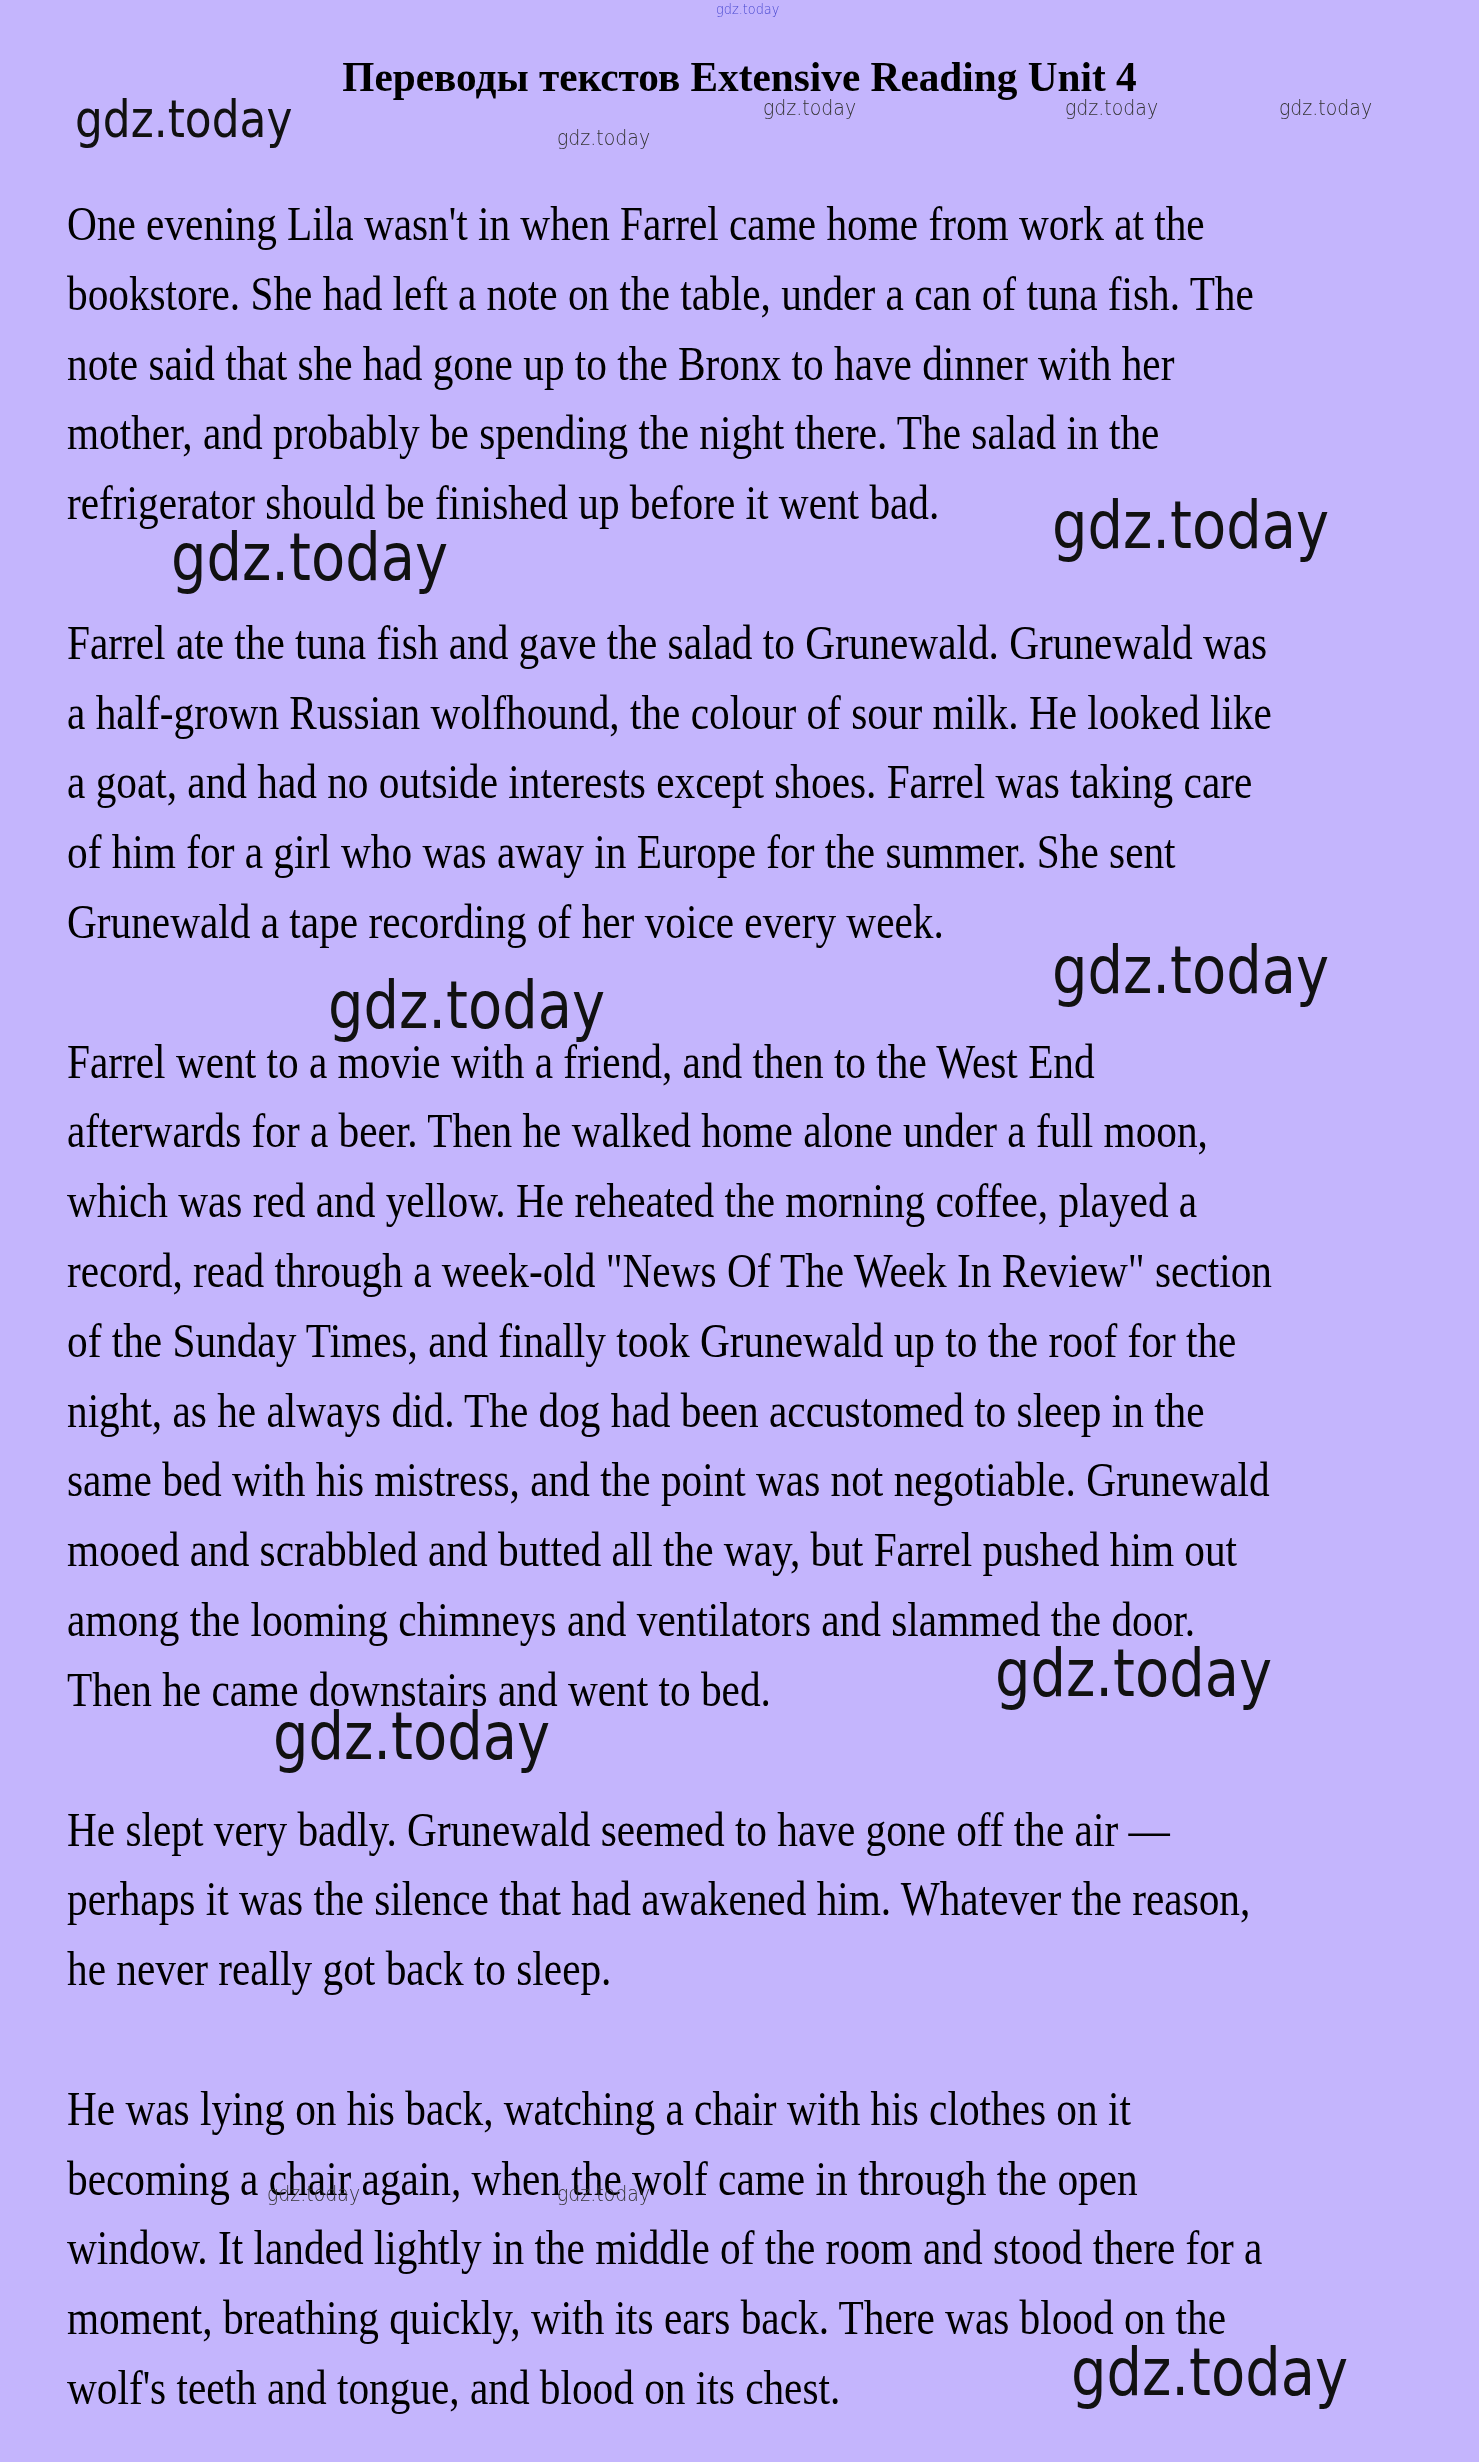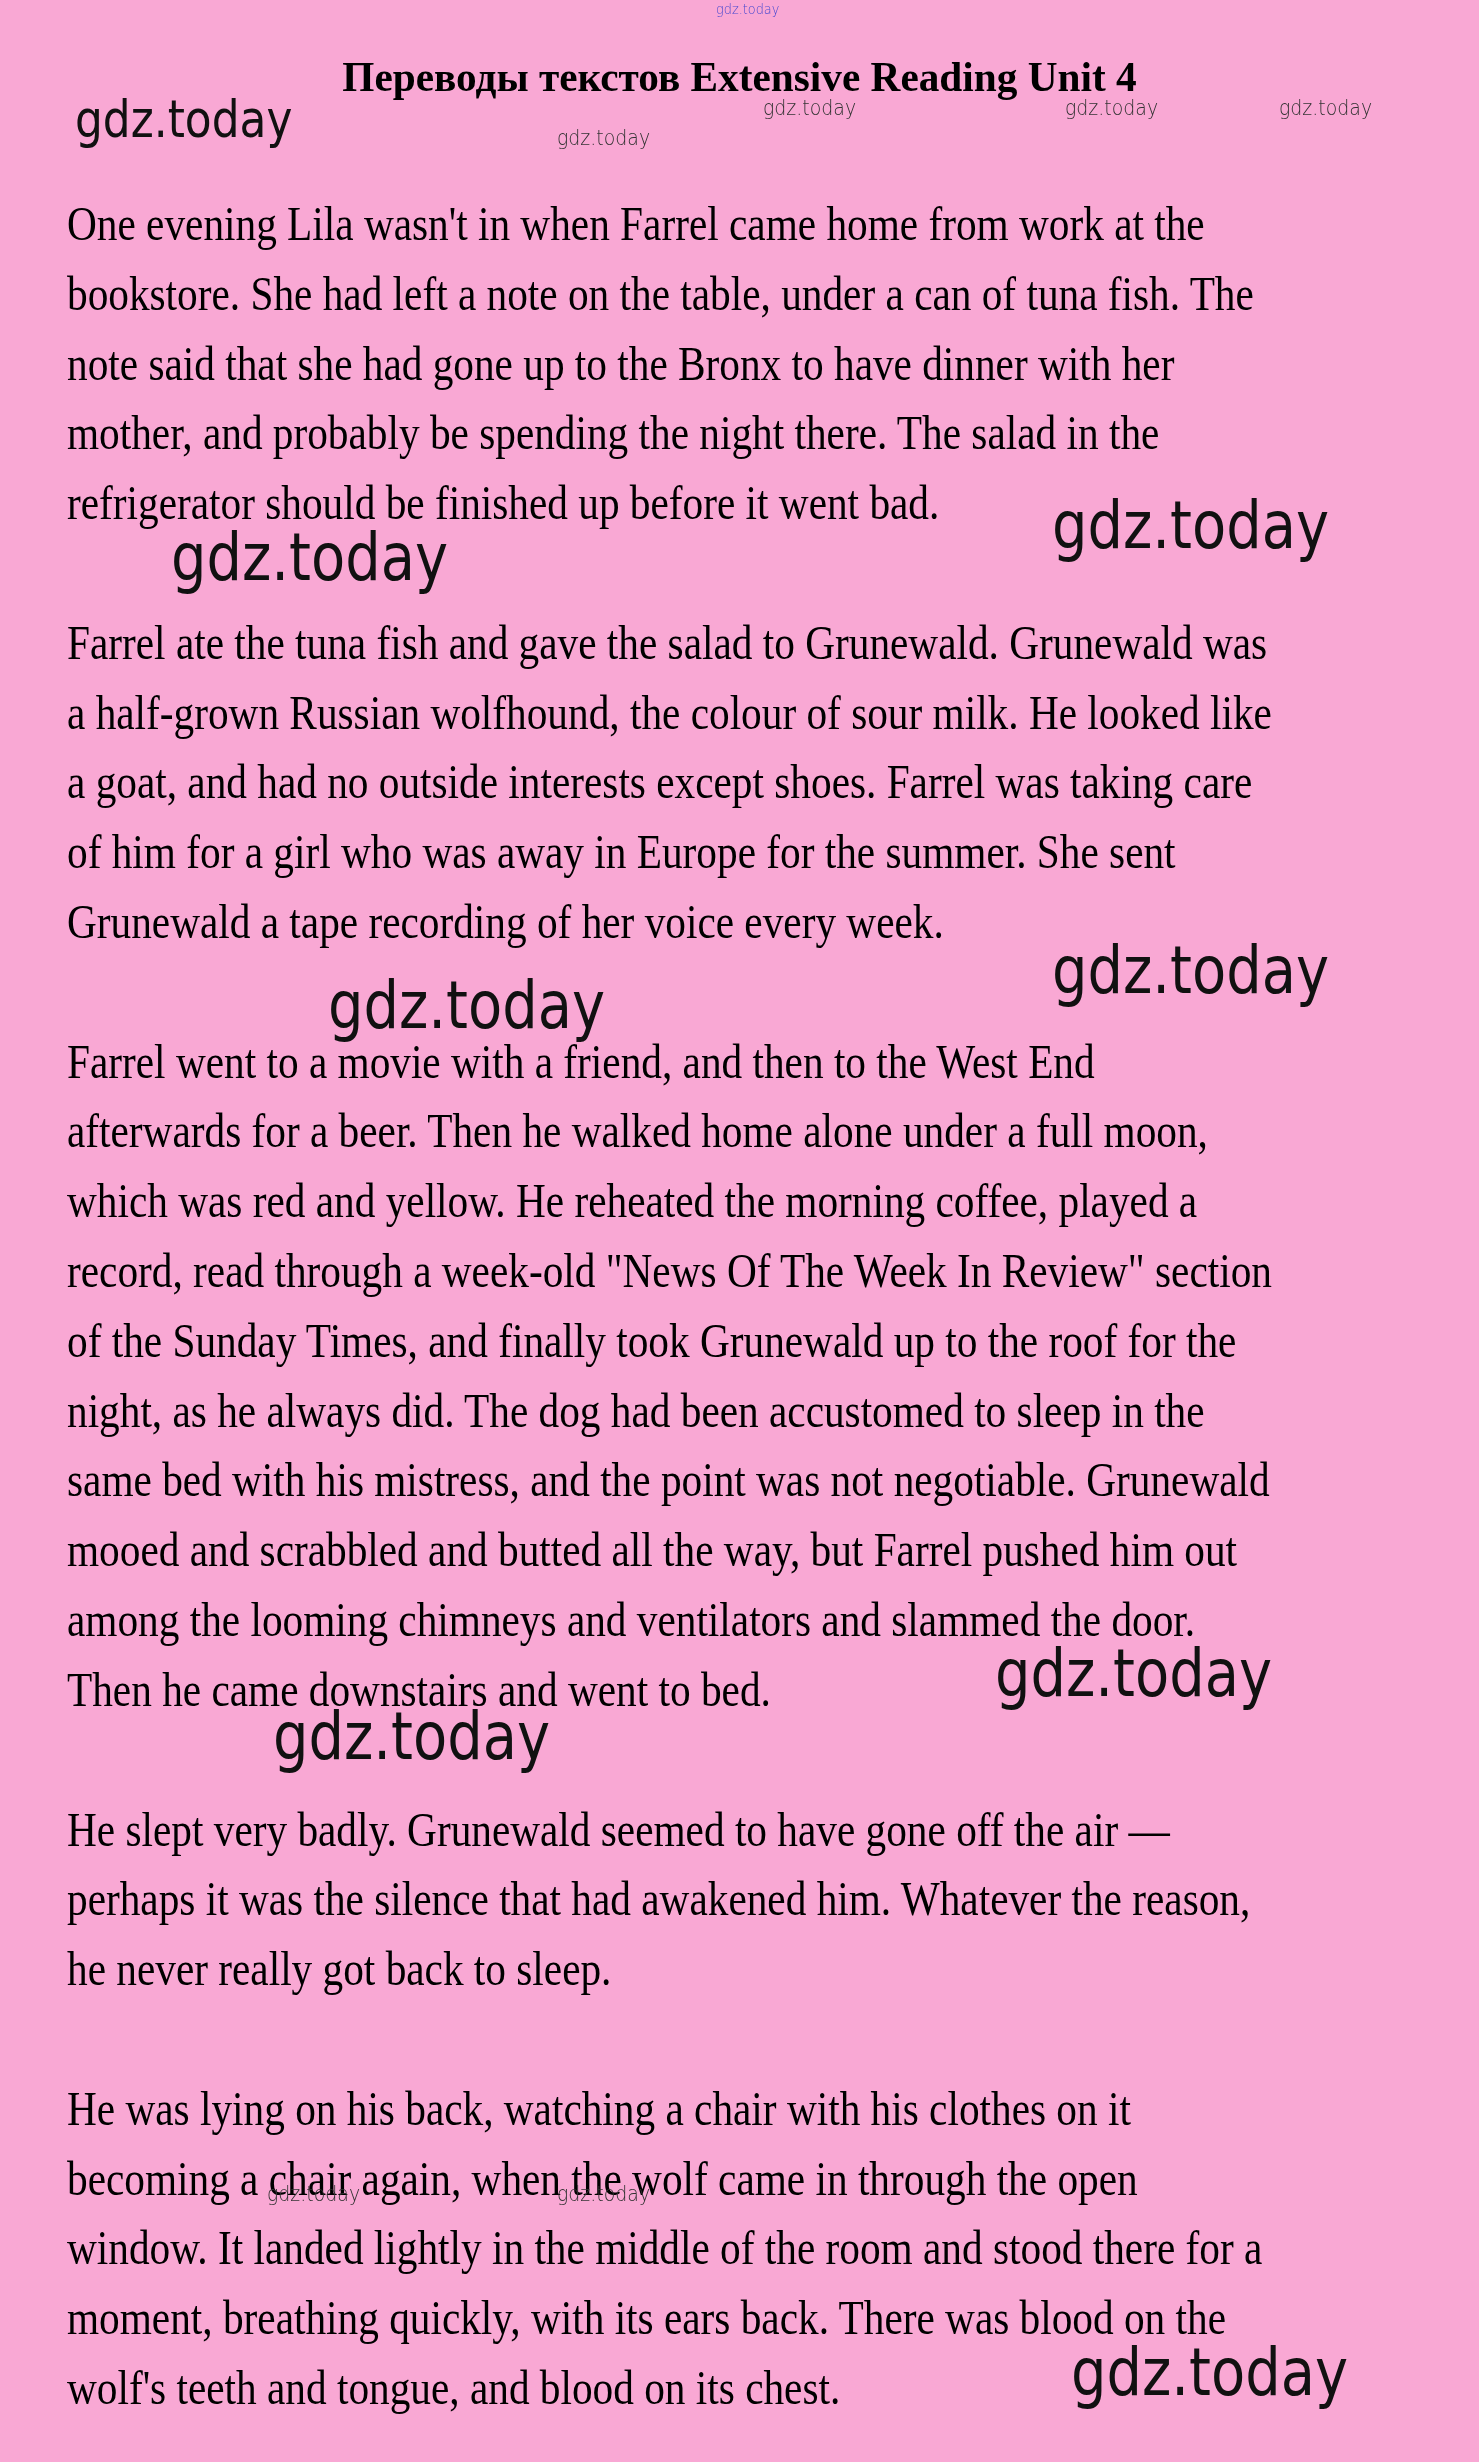--- a/index.html
+++ b/index.html
@@ -1,17 +1,17 @@
 <!DOCTYPE html>
 <html style="font-size:12.7px"><head>
 <meta charset="utf-8">
 <style>
   html, body { margin: 0; padding: 0; background: #ffffff; }
   body { width: 1479px; height: 2462px; position: relative; overflow: hidden; }
-  .page { position: absolute; left: 0; top: 0; width: 1479px; height: 2462px; background: #f9a8d4; }
+  .page { position: absolute; left: 0; top: 0; width: 1479px; height: 2462px; background: #c4b5fd; }
   .title {
     position: absolute; left: 0; width: 1479px; top: 49px; text-align: center;
     font-family: "Liberation Serif", serif; font-weight: bold; font-size: 43px; line-height: 56px;
     color: #000; transform: scaleX(0.96); transform-origin: center;
   }
   .body-text { position: absolute; left: 67px; top: 0; width: 1412px; }
   .line {
     position: absolute; left: 0; white-space: nowrap;
     font-family: "Liberation Serif", serif; font-size: 48px; line-height: 48px; color: #000;
     transform: scaleX(0.86); transform-origin: left bottom;

